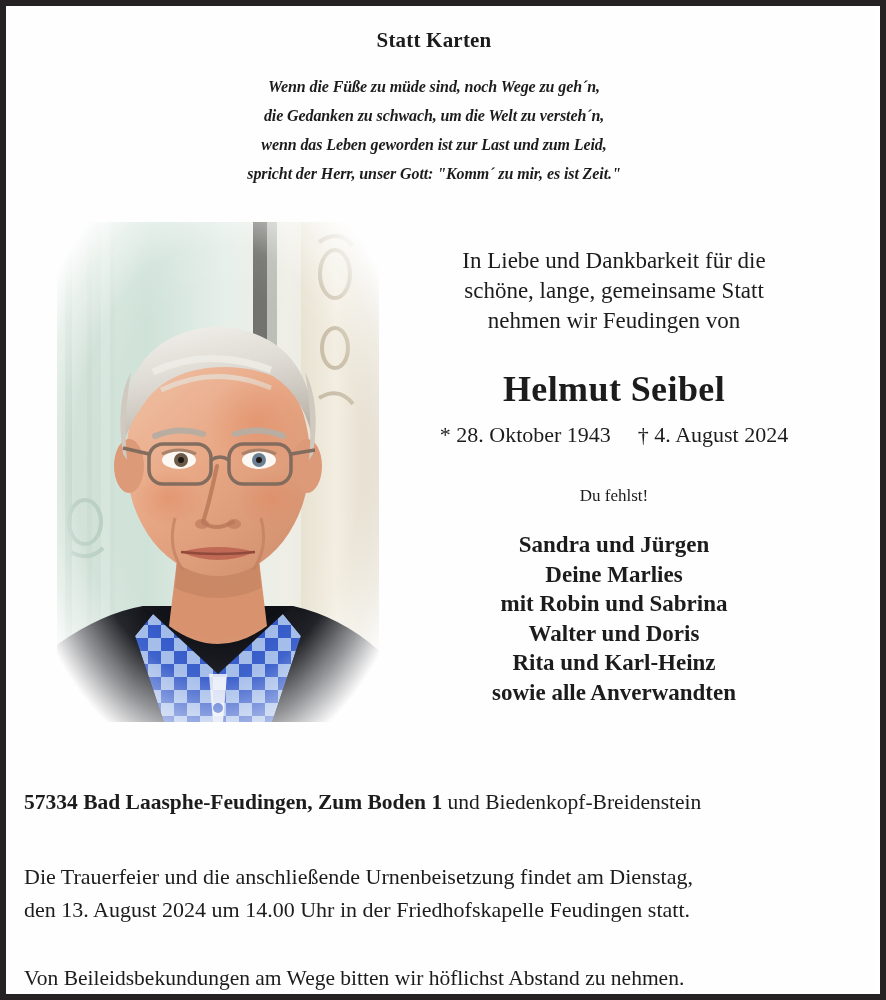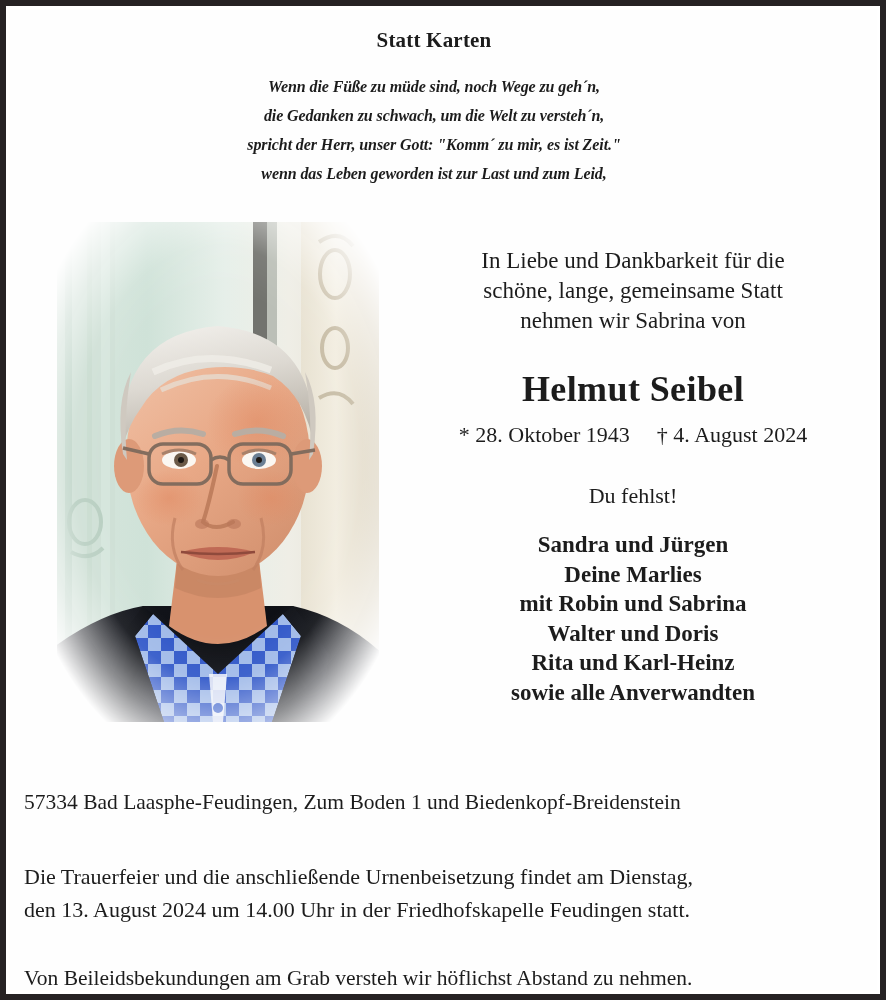--- a/index.html
+++ b/index.html
@@ -94,21 +94,21 @@
     mask-image:
       radial-gradient(ellipse 64% 62% at 50% 48%,
         #000 0%, #000 56%, rgba(0,0,0,0.92) 70%,
         rgba(0,0,0,0.45) 86%, rgba(0,0,0,0) 100%);
   }
   .photo-inner svg { display: block; width: 100%; height: 100%; }
 
   
   .right-col {
     position: absolute;
-    left: 398px;
+    left: 379px;
     top: 246px;
     width: 470px;
     text-align: center;
   }
 
   .dedication {
     font-size: 23px;
     line-height: 30px;
     font-weight: normal;
   }
@@ -124,21 +124,21 @@
 
   .dates {
     margin-top: 6px;
     font-size: 22px;
     line-height: 26px;
   }
   .dates .gap { display: inline-block; width: 16px; }
 
   .du-fehlst {
     margin-top: 34px;
-    font-size: 22px;
+    font-size: 17px;
     line-height: 28px;
   }
 
   .survivors {
     margin-top: 20px;
     font-size: 23px;
     font-weight: bold;
     line-height: 29.5px;
   }
   .survivors .line { display: block; }
@@ -148,21 +148,21 @@
     position: absolute;
     left: 24px;
     top: 788px;
     width: 820px;
     text-align: left;
   }
   .address {
     font-size: 21.5px;
     line-height: 28px;
   }
-  .address .bold { font-weight: normal; }
+  .address .bold { font-weight: bold; }
 
   .service {
     margin-top: 44px;
     font-size: 22px;
     line-height: 33px;
   }
   .service .line { display: block; }
 
   .condolence {
     margin-top: 38px;
@@ -175,22 +175,22 @@
 
 <div class="notice">
 
   <div class="sheet"></div>
 
   <div class="statt-karten">Statt Karten</div>
 
   <div class="verse">
     <span class="line">Wenn die Füße zu müde sind, noch Wege zu geh´n,</span>
     <span class="line">die Gedanken zu schwach, um die Welt zu versteh´n,</span>
+    <span class="line">wenn das Leben geworden ist zur Last und zum Leid,</span>
     <span class="line">spricht der Herr, unser Gott: "Komm´ zu mir, es ist Zeit."</span>
-    <span class="line">wenn das Leben geworden ist zur Last und zum Leid,</span>
   </div>
 
   <div class="photo-wrap">
     <div class="photo-inner">
       <svg viewBox="0 0 322 500" preserveAspectRatio="xMidYMid slice" role="img">
         <defs>
           <linearGradient id="bgWall" x1="0" y1="0" x2="1" y2="0">
             <stop offset="0%" stop-color="#d8e6dd"></stop>
             <stop offset="28%" stop-color="#cfe2d8"></stop>
             <stop offset="52%" stop-color="#e6efe9"></stop>
@@ -309,21 +309,21 @@
         <path d="M140 358 Q161 366 182 358" fill="none" stroke="#c98a68" stroke-width="3" opacity="0.7"></path>
       </svg>
     </div>
   </div>
 
   <div class="right-col">
 
     <div class="dedication">
       <span class="line">In Liebe und Dankbarkeit für die</span>
       <span class="line">schöne, lange, gemeinsame Statt</span>
-      <span class="line">nehmen wir Sabrina von</span>
+      <span class="line">nehmen wir Feudingen von</span>
     </div>
 
     <div class="name">Helmut Seibel</div>
 
     <div class="dates">
       <span>* 28. Oktober 1943</span>
       <span class="gap"></span>
       <span>† 4. August 2024</span>
     </div>
 
@@ -343,18 +343,18 @@
 
     <div class="address">
       <span class="bold">57334 Bad Laasphe-Feudingen, Zum Boden 1</span><span> und Biedenkopf-Breidenstein</span>
     </div>
 
     <div class="service">
       <span class="line">Die Trauerfeier und die anschließende Urnenbeisetzung findet am Dienstag,</span>
       <span class="line">den 13. August 2024 um 14.00 Uhr in der Friedhofskapelle Feudingen statt.</span>
     </div>
 
-    <div class="condolence">Von Beileidsbekundungen am Grab versteh wir höflichst Abstand zu nehmen.</div>
+    <div class="condolence">Von Beileidsbekundungen am Wege bitten wir höflichst Abstand zu nehmen.</div>
   </div>
 
   <div class="frame-inner"></div>
   <div class="frame-outer"></div>
 </div>
 
 </body></html>

